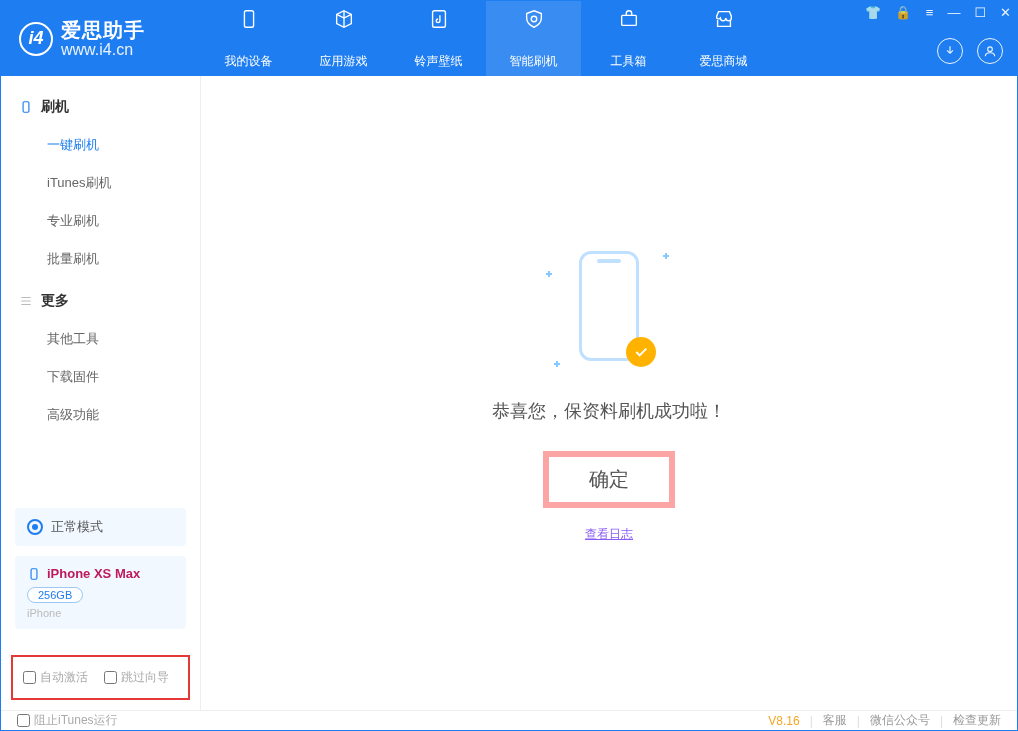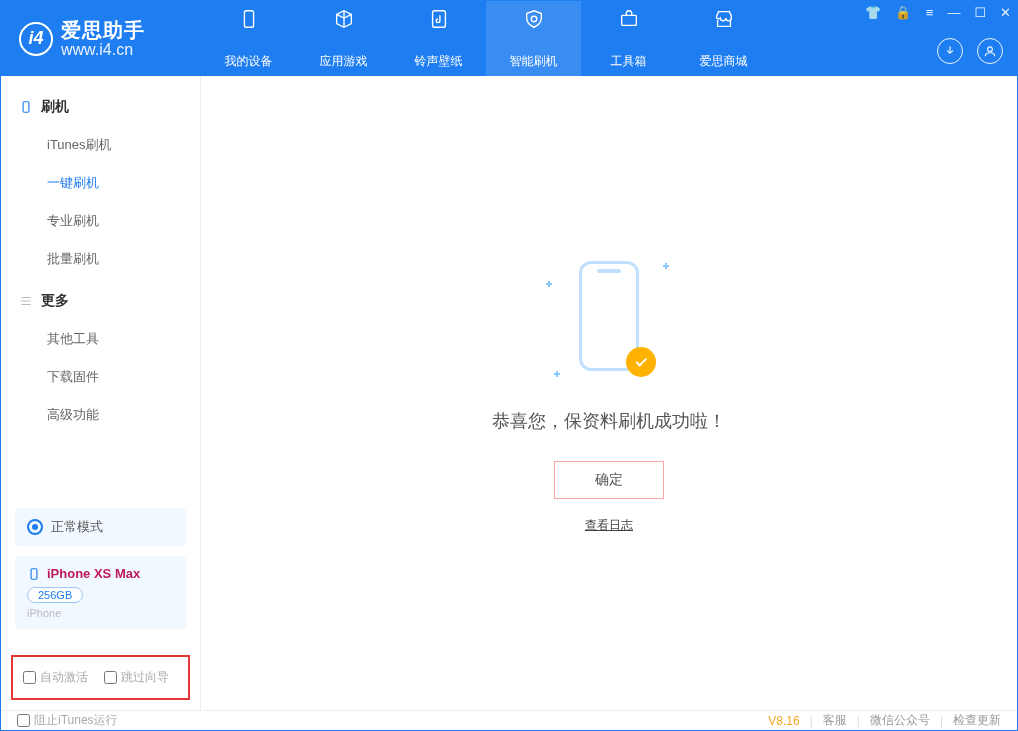--- a/index.html
+++ b/index.html
@@ -53,22 +53,22 @@
 .phone-illus .phone .notch { width: 24px; height: 4px; background: #bfe0ff; border-radius: 3px; margin: 5px auto 0; }
 .phone-illus .badge { position: absolute; right: -2px; bottom: 6px; width: 30px; height: 30px; background: #ffb300; border-radius: 50%; display: flex; align-items: center; justify-content: center; }
 .phone-illus .badge svg { width: 16px; height: 16px; stroke: #fff; fill: none; stroke-width: 3; }
 .sparkle { position: absolute; width: 6px; height: 6px; }
 .sparkle::before, .sparkle::after { content: ""; position: absolute; background: #87c7ff; }
 .sparkle::before { left: 2px; top: 0; width: 2px; height: 6px; }
 .sparkle::after { left: 0; top: 2px; width: 6px; height: 2px; }
 .sp1 { left: -18px; top: 28px; } .sp2 { right: -15px; top: 10px; } .sp3 { left: -10px; bottom: 6px; }
 
 .success-msg { color: #555; font-size: 18px; }
-.ok-btn { margin-top: 10px; padding: 9px 40px; border: 1px solid #fca5a5; background: #fff; color: #555; font-size: 14px; cursor: pointer; }
-.log-link { color: #404040; font-size: 12px; text-decoration: underline; cursor: pointer; }
+.ok-btn { margin-top: 10px; padding: 9px 40px; border: 6px solid #fca5a5; background: #fff; color: #555; font-size: 20px; cursor: pointer; }
+.log-link { color: #8b5cf6; font-size: 12px; text-decoration: underline; cursor: pointer; }
 
 
 .statusbar { height: 20px; border-top: 1px solid #eee; display: flex; align-items: center; padding: 0 16px; font-size: 12px; color: #aaa; gap: 16px; }
 .statusbar .right { margin-left: auto; display: flex; align-items: center; gap: 10px; }
 .statusbar .ver { color: #f5a623; }
 .statusbar a { color: #999; cursor: pointer; }
 .divider { color: #ddd; }
 </style>
 </head>
 <body>
@@ -168,22 +168,22 @@
       <div class="sb-scroll">
 
         <div class="sb-group-hdr">
           <span class="hicon">
               <svg viewBox="0 0 24 24" width="14" height="14" fill="none" stroke="#1e7df0" stroke-width="2">
                 <rect x="7" y="3" width="10" height="18" rx="2"></rect>
               </svg>
             </span>
           <span>刷机</span>
         </div>
+        <div class="sb-item active">一键刷机</div>
         <div class="sb-item">iTunes刷机</div>
-        <div class="sb-item active">一键刷机</div>
         <div class="sb-item">专业刷机</div>
         <div class="sb-item">批量刷机</div>
 
         <div class="sb-group-hdr">
           <span class="hicon">
               <svg viewBox="0 0 24 24" width="14" height="14" fill="none" stroke="#bbb" stroke-width="2">
                 <path d="M4 6h16M4 12h16M4 18h16"></path>
               </svg>
             </span>
           <span>更多</span>

